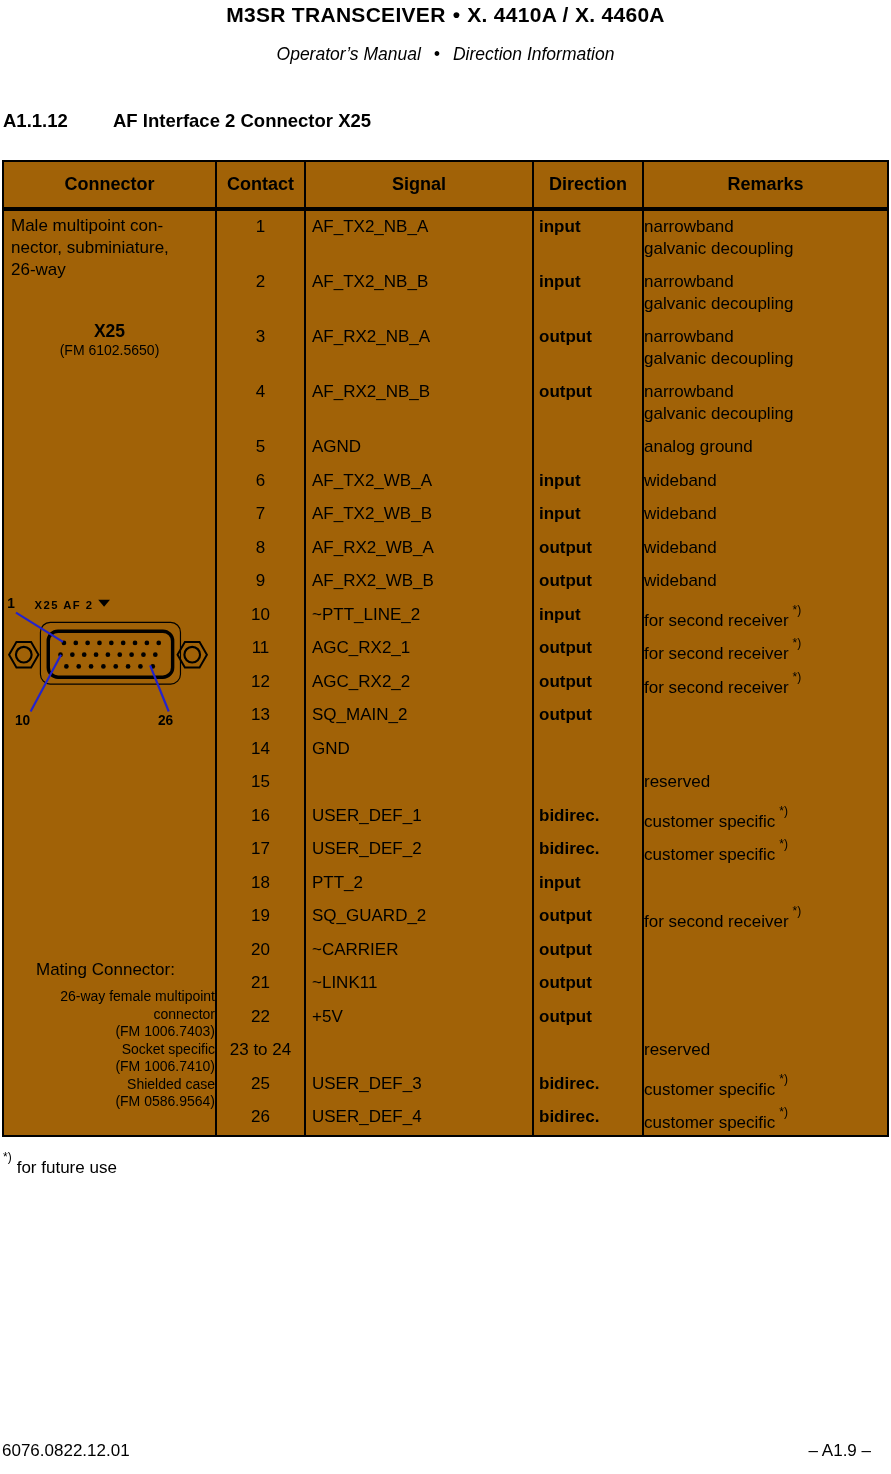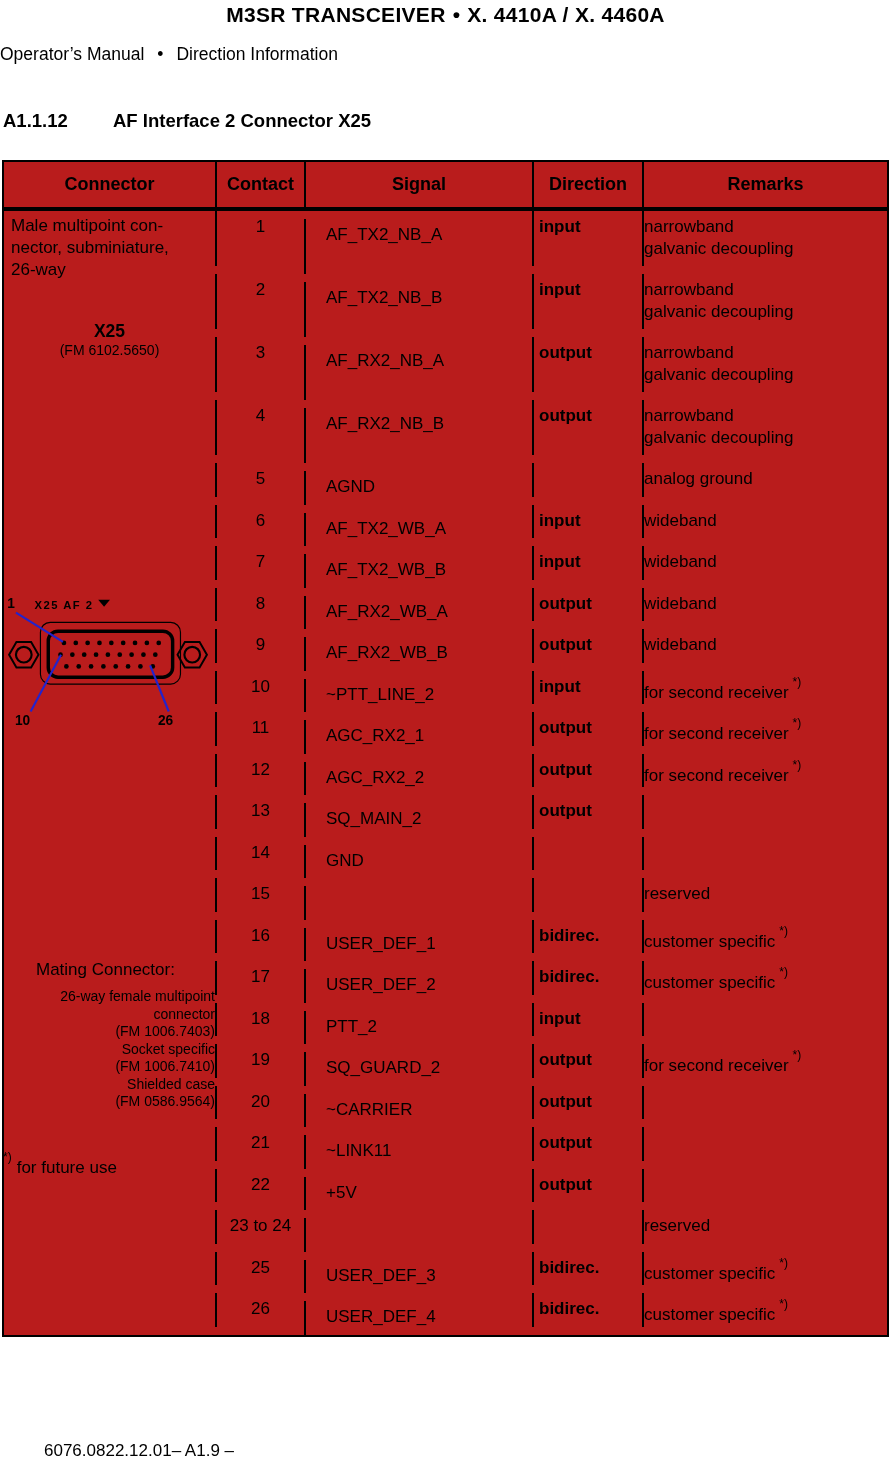--- a/index.html
+++ b/index.html
@@ -7,32 +7,33 @@
     width:891px; height:1474px; background:#ffffff; color:#000;
     font-family:"Liberation Sans", sans-serif; position:relative; overflow:hidden;
   }
   .doc-title {
     position:absolute; top:3px; left:0; width:100%;
     display:flex; justify-content:center; align-items:baseline; gap:7px;
     font-size:21px; font-weight:bold; letter-spacing:0.3px;
   }
   .doc-subtitle {
     position:absolute; top:44px; left:0; width:100%;
-    display:flex; align-items:baseline; gap:13px;
+    display:flex; justify-content:center; align-items:baseline; gap:13px;
     font-size:17.5px;
+    font-style:italic;
   }
   .section-heading {
     position:absolute; top:110px; left:3px;
     display:flex; font-size:18.5px; font-weight:bold;
   }
   .section-heading .num { width:110px; }
 
   .ctable {
     position:absolute; top:160px; left:2px; width:887px;
-    border:2px solid #000; box-sizing:border-box; background:#b91c1c;
+    border:2px solid #000; box-sizing:border-box; background:#a16207;
   }
   .thead {
     display:grid; grid-template-columns:211px 89px 228px 110px 1fr;
     border-bottom:4px solid #000;
   }
   .th {
     height:45px; display:flex; align-items:center; justify-content:center;
     font-size:18px; font-weight:bold; border-left:2px solid #000;
   }
   .th:first-child { border-left:none; }
@@ -40,21 +41,21 @@
     display:grid; grid-template-columns:211px 89px 228px 110px 1fr;
   }
   .trow { display:contents; }
   .td {
     border-left:2px solid #000; box-sizing:border-box;
     font-size:17px; line-height:22px; padding-top:5px;
   }
   .trow .td { height:33.5px; }
   .trow.tall .td { height:55px; }
   .c-contact { text-align:center; }
-  .c-signal { padding-left:20px;margin-top:8px; }
+  .c-signal { padding-left:6px; }
   .c-direction { padding-left:5px;font-weight:bold; }
   .c-remarks { }
   sup.fn { font-size:12px; position:relative; top:-5px; margin-left:4px; }
   sup.fn:empty { display:none; }
 
   .connector-cell {
     grid-column:1; grid-row:1 / span 25; border-left:none; position:relative;
     padding:0; height:auto !important;
   }
   .conn-desc { position:absolute; top:4px; left:7px; font-size:17px; line-height:22px; }
@@ -63,21 +64,21 @@
   .conn-x25 .pn { font-size:14px; line-height:19px; }
   .conn-diagram { position:absolute; top:381px; left:1px; }
   .conn-mating { position:absolute; top:748px; left:0; width:100%; }
   .conn-mating .mt { font-size:17px; padding-left:16px;margin-left:16px; }
   .conn-mating .ml { margin-top:7px; text-align:right; font-size:14px; line-height:17.5px; }
 
   .footnote { position:absolute; top:1155px; left:3px; font-size:17px; }
   .footnote sup.fs { font-size:12px; position:relative; top:-5px; margin-right:5px; margin-left:0; }
   .page-footer {
     position:absolute; top:1441px; left:2px; right:20px;
-    display:flex; font-size:17px;margin-left:42px;
+    display:flex; justify-content:space-between; font-size:17px;
   }
 </style>
 </head>
 <body>
 
 <div class="page">
 
   <div class="doc-title">
     <span>M3SR TRANSCEIVER</span>
     <span>•</span>

